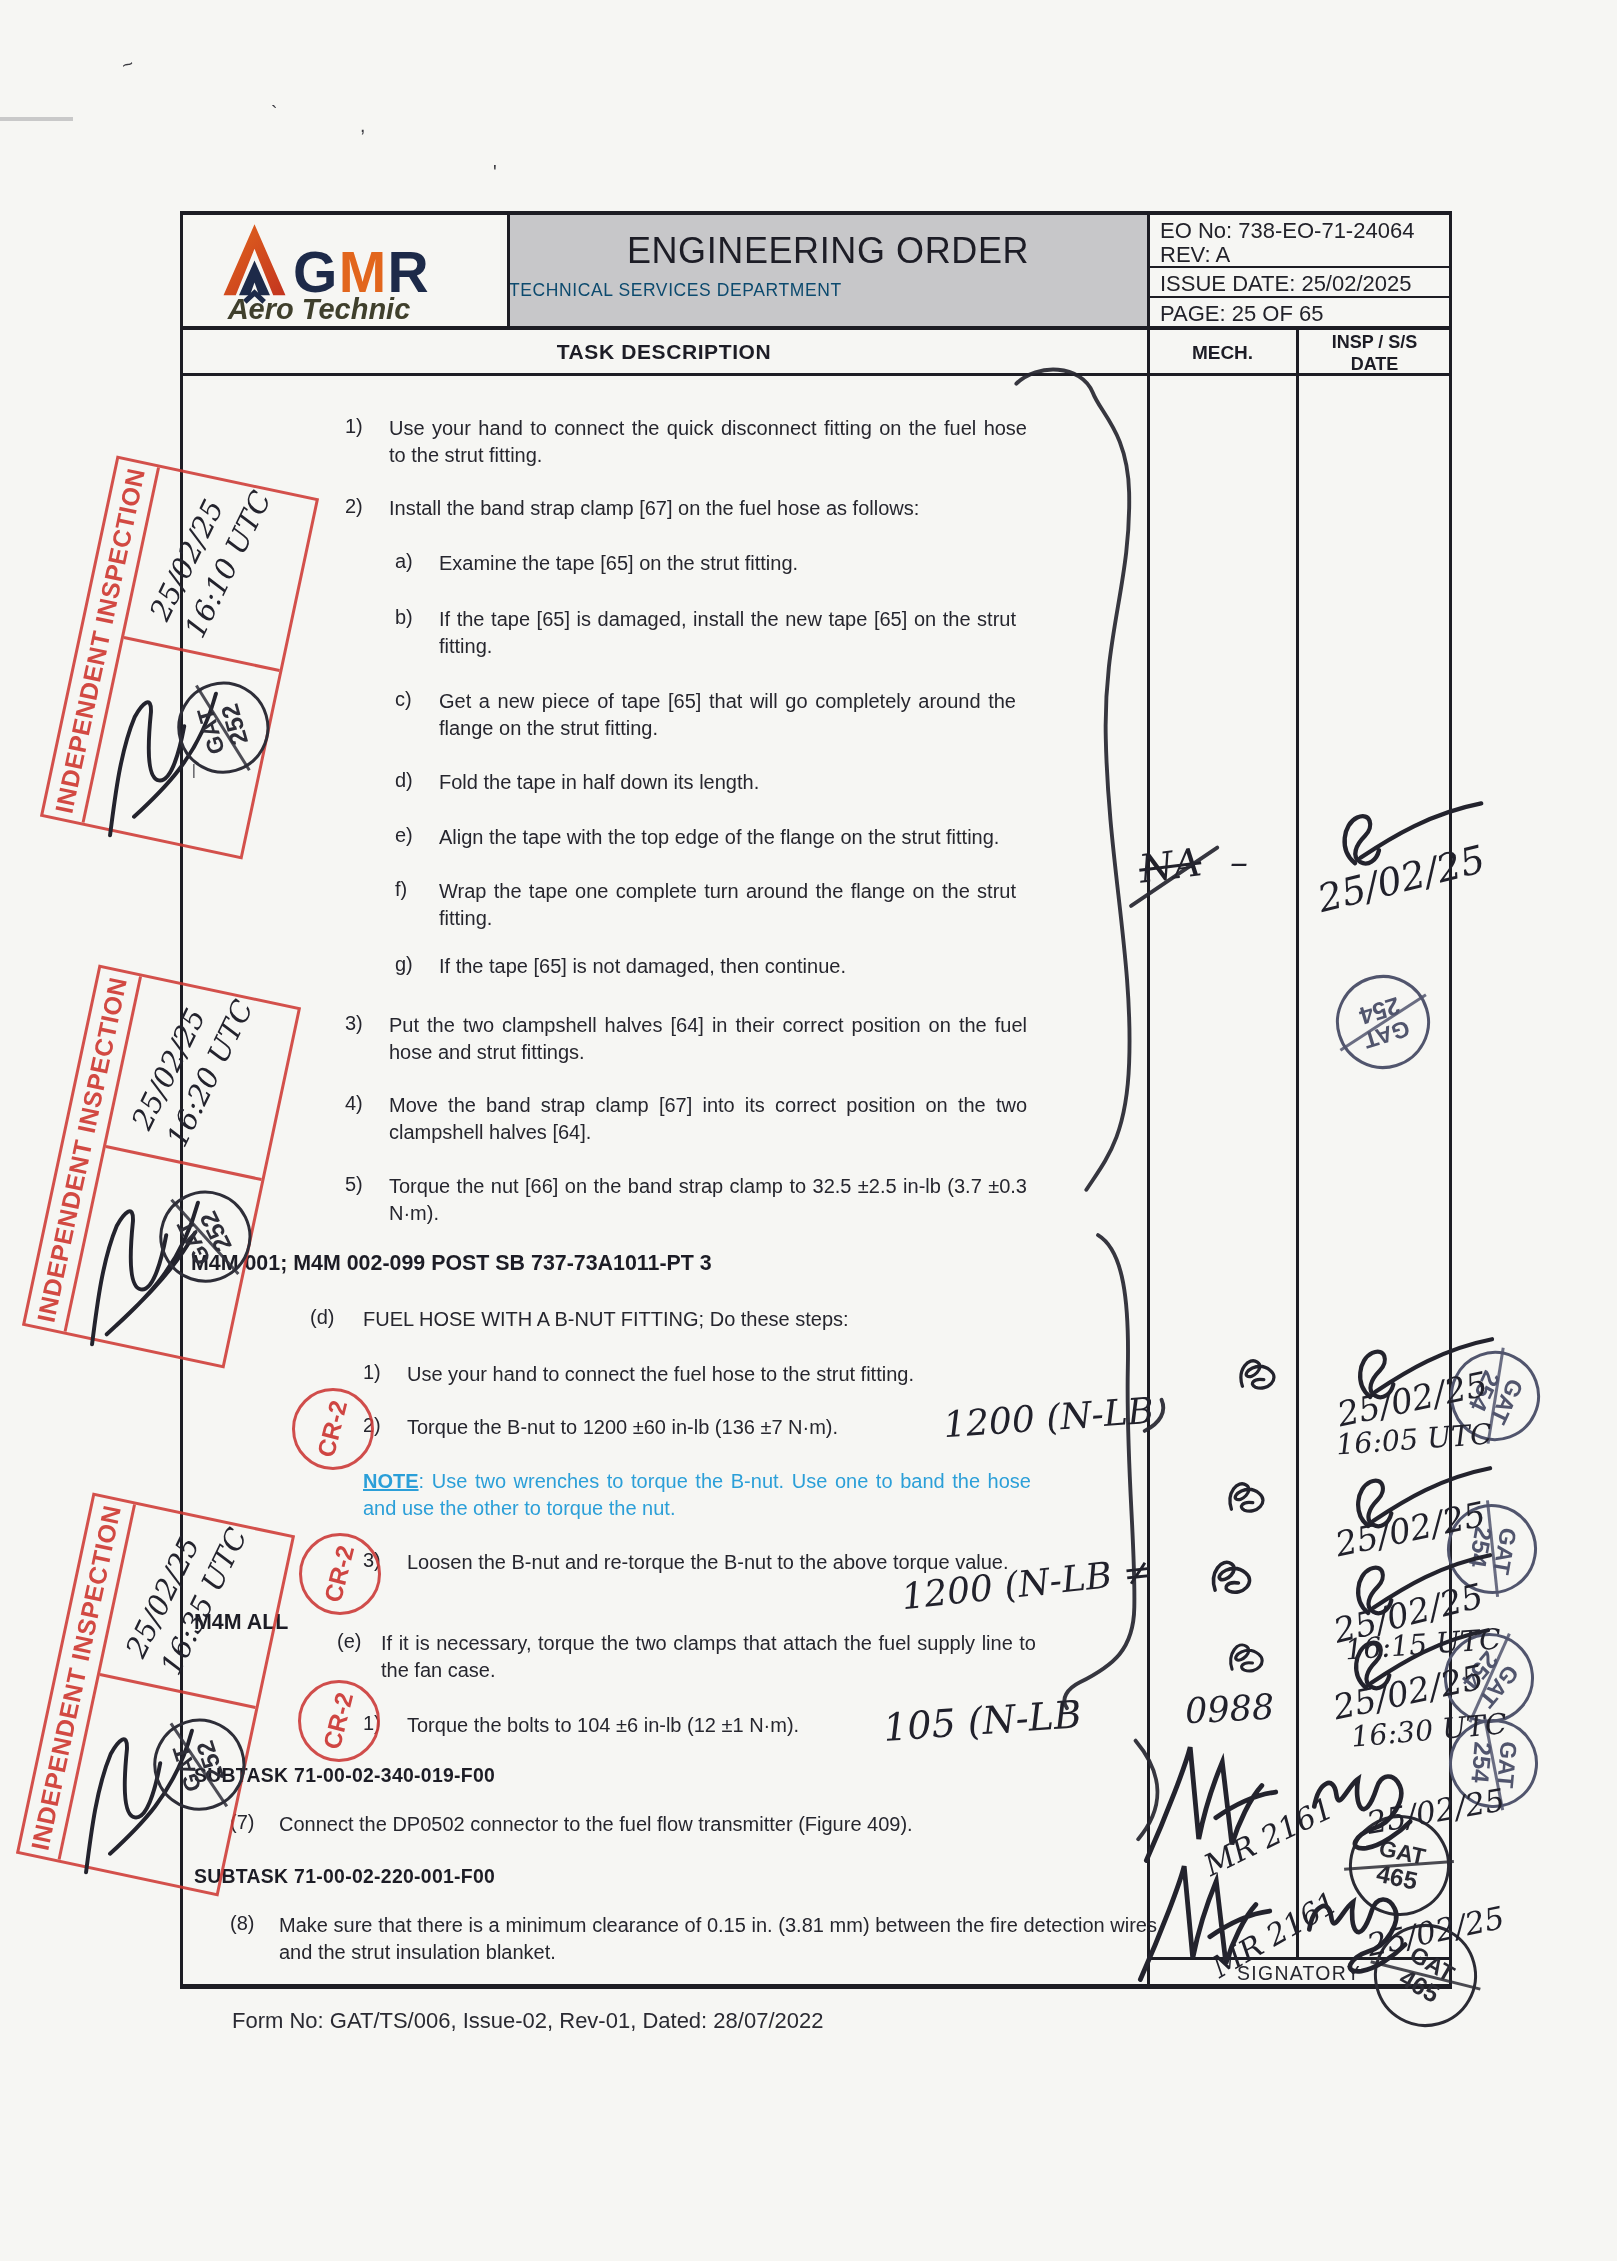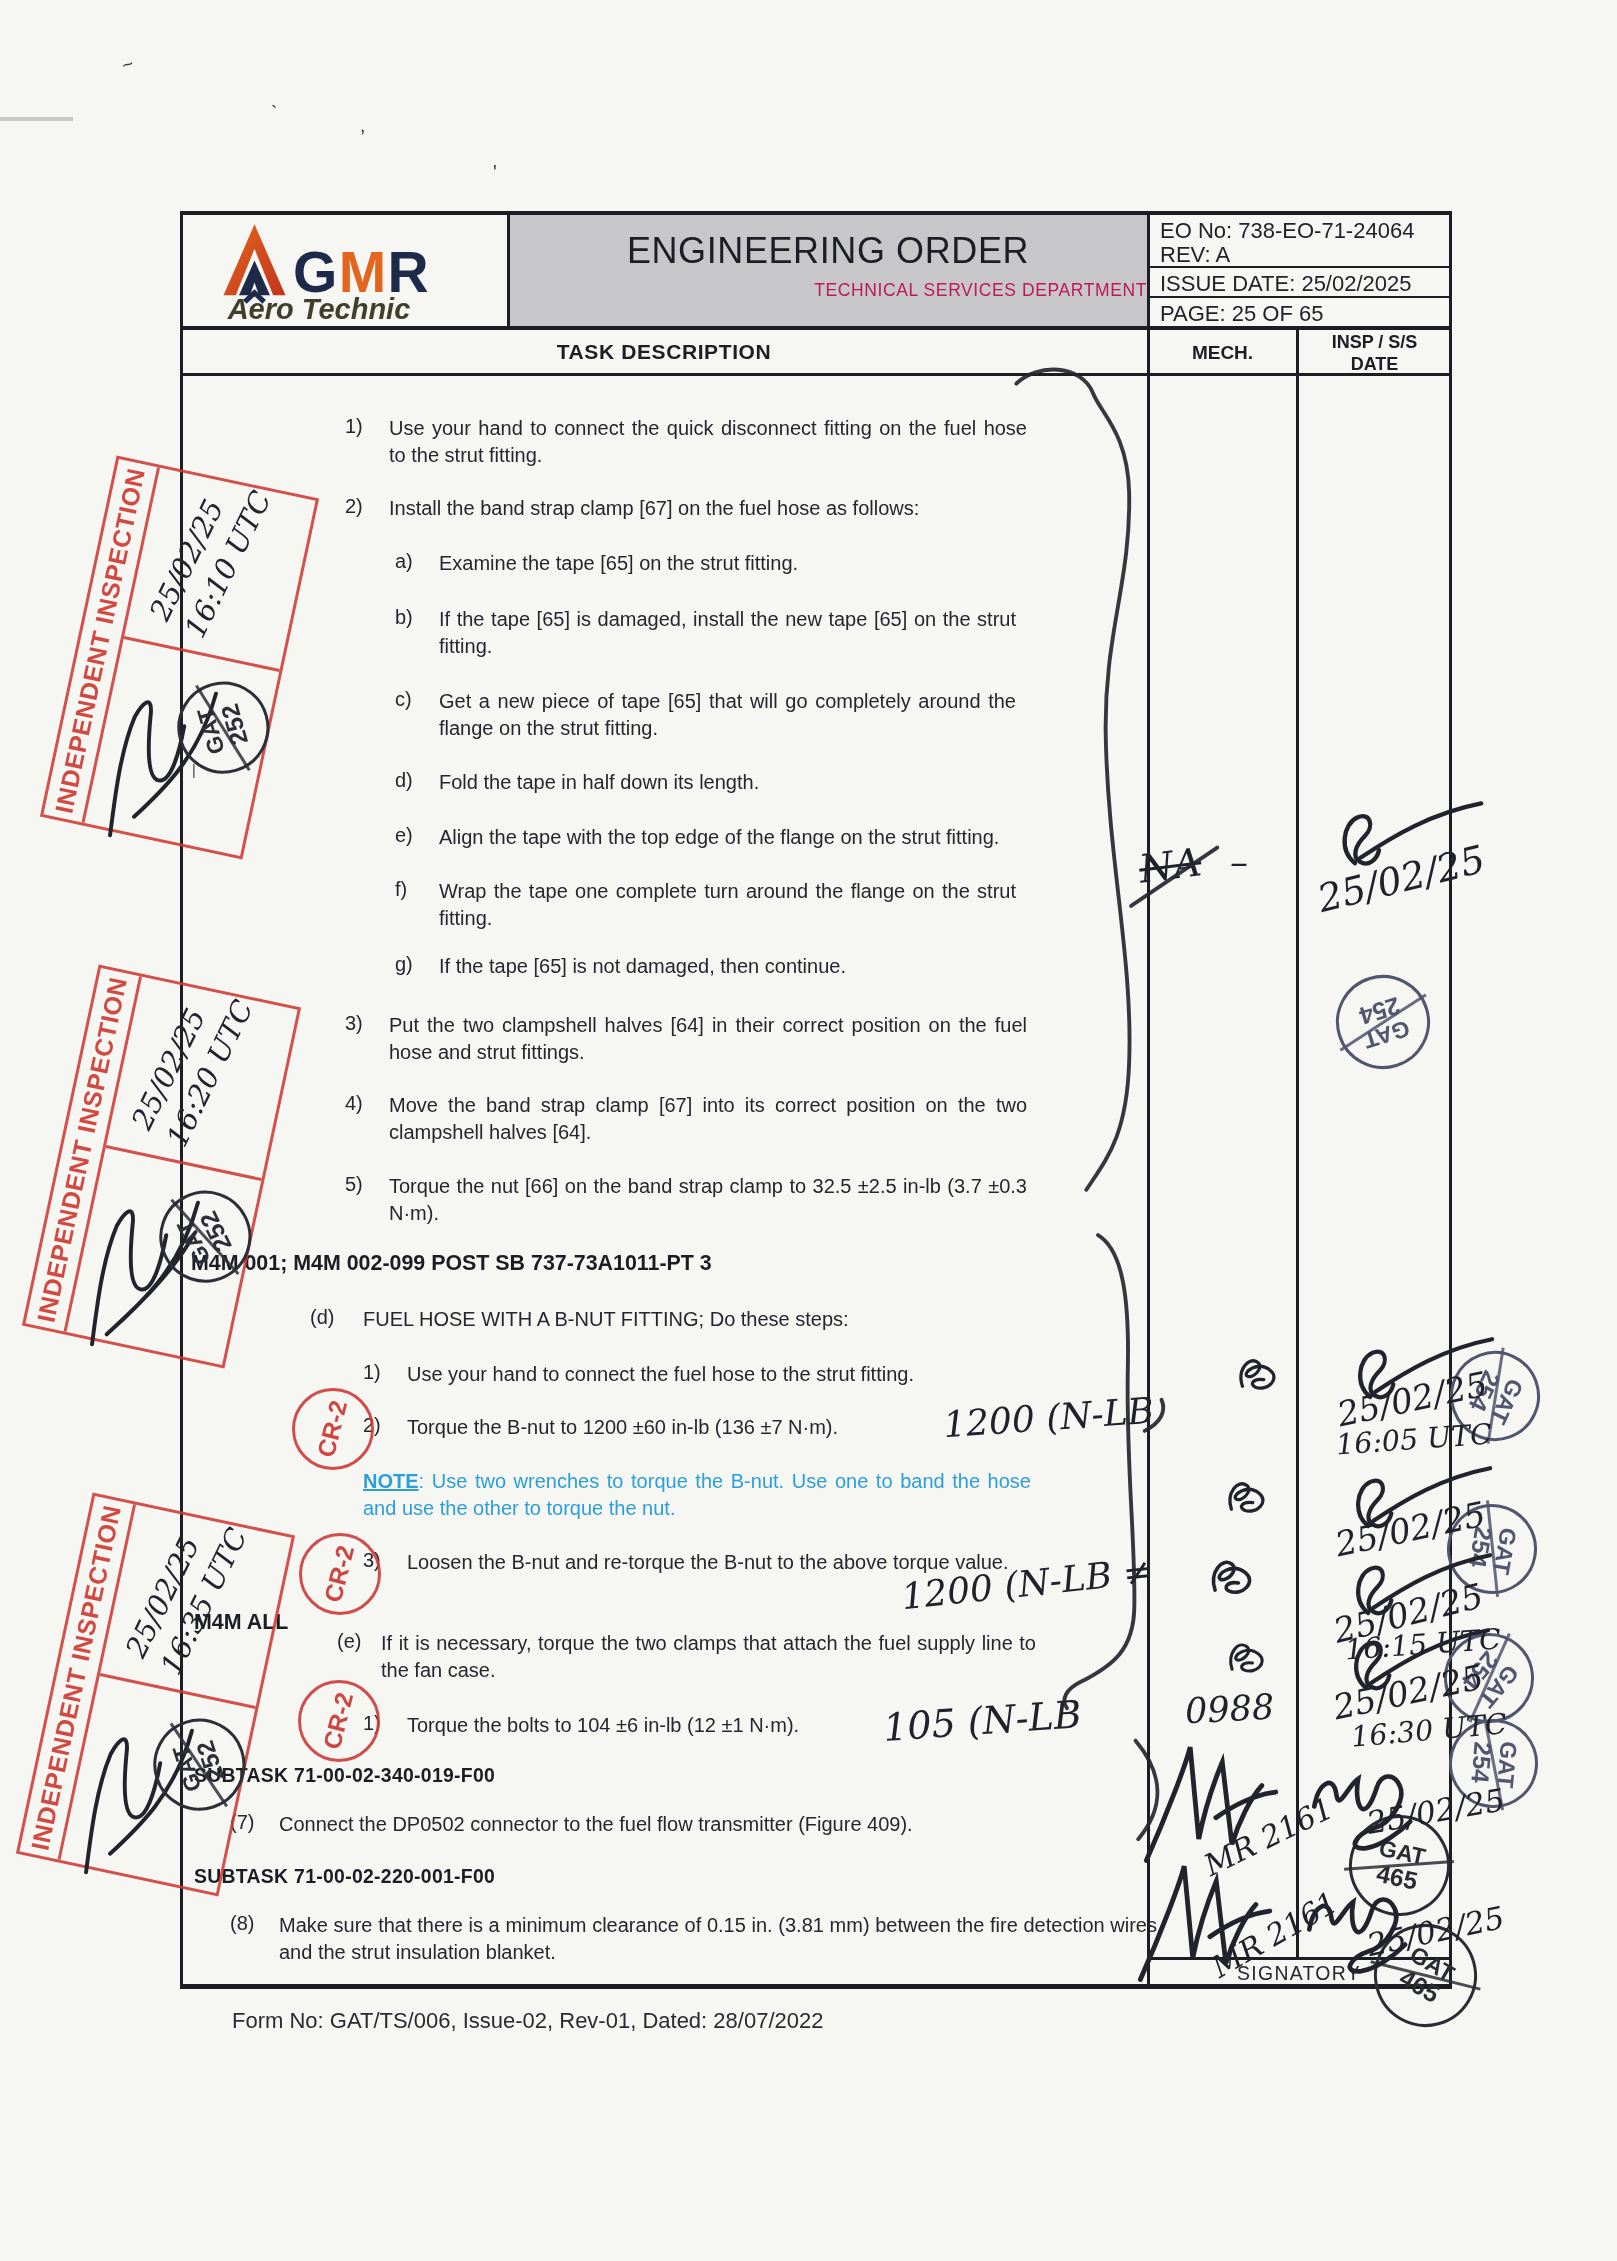--- a/index.html
+++ b/index.html
@@ -8,21 +8,21 @@
   .abs{position:absolute;}
   .hl{position:absolute;background:#1d1d24;}
   .vl{position:absolute;background:#1d1d24;}
   .lab{position:absolute;font-size:20px;color:#26262e;}
   .txt{position:absolute;font-size:20px;line-height:26.6px;color:#26262e;text-align:justify;}
   .bold-line{position:absolute;font-weight:700;color:#1c1c25;font-size:21.4px;}
   .subtask{position:absolute;font-weight:700;color:#1c1c25;font-size:19.4px;letter-spacing:0.3px;}
   
   .titlecell{position:absolute;left:509px;top:213px;width:638px;height:113px;background:#c7c7c9;}
   .title{position:absolute;left:0;top:17px;width:100%;text-align:center;font-size:36px;color:#1d1d26;letter-spacing:0.6px;}
-  .subtitle{position:absolute;left:0;top:67px;width:100%;text-align:right;font-size:17.5px;color:#be185d;letter-spacing:0.6px;}
+  .subtitle{position:absolute;left:0;top:67px;width:100%;text-align:left;font-size:17.5px;color:#0c4a6e;letter-spacing:0.6px;}
   .info{position:absolute;left:1160px;font-size:22px;color:#22222a;white-space:nowrap;}
   .colhead{position:absolute;font-weight:700;color:#1d1d26;text-align:center;}
   
   .gmr{position:absolute;left:293px;top:239px;font-size:57px;font-weight:700;color:#1d2a49;letter-spacing:1.3px;}
   .gmr .m{color:#e2661d;}
   .aerotech{position:absolute;left:209px;top:293px;width:220px;text-align:center;font-size:29px;font-weight:700;font-style:italic;color:#3f3f2c;}
   
   .note{position:absolute;font-size:20px;line-height:27px;color:#2b9fd8;text-align:justify;}
   .note .nl{font-weight:700;text-decoration:underline;margin-top:20px;}
   

